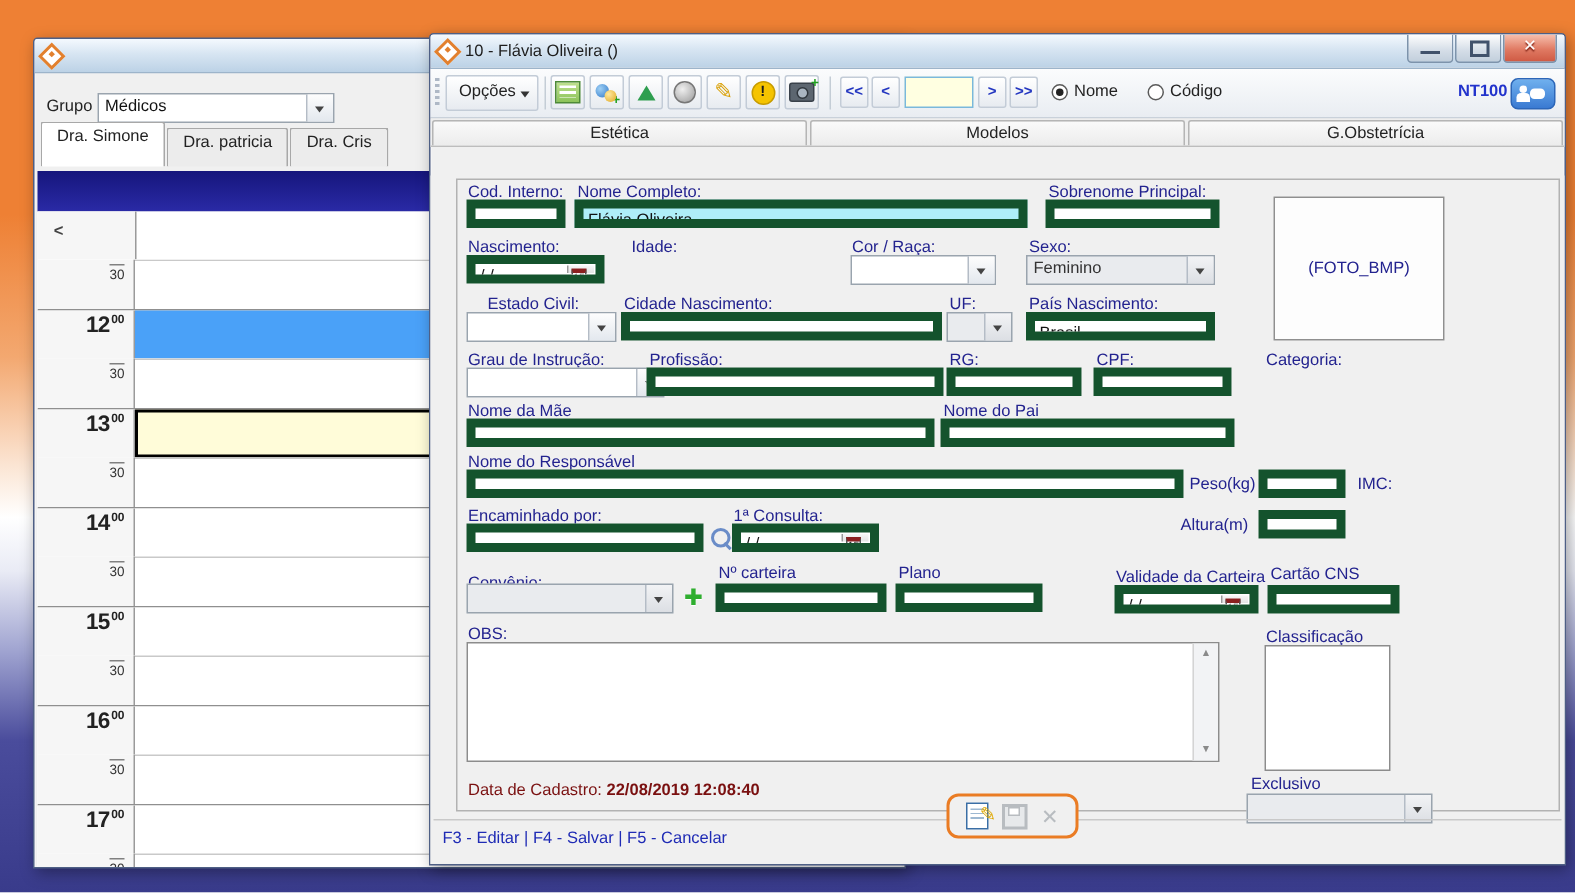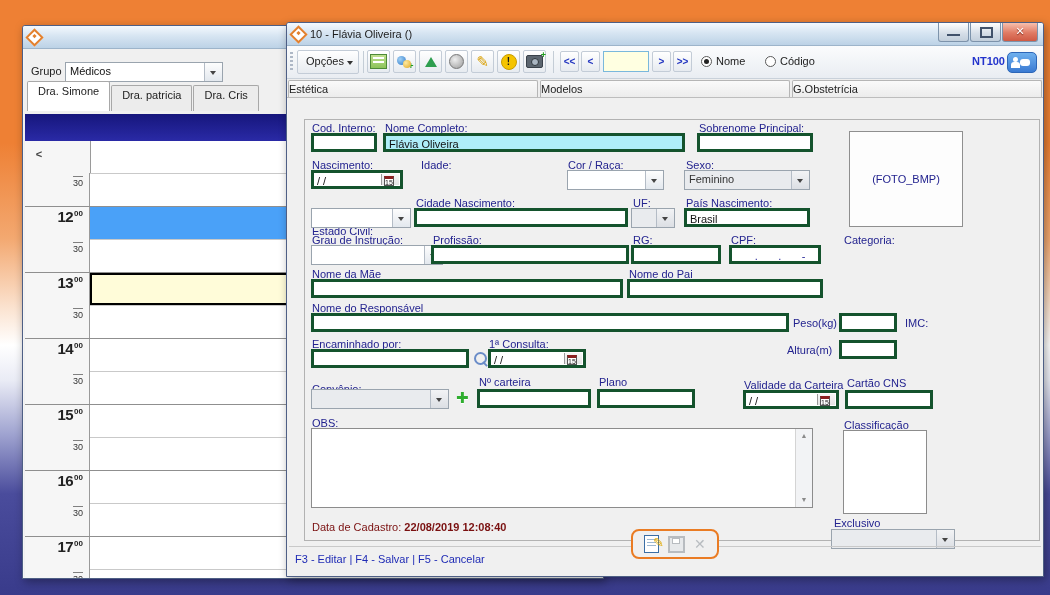--- a/index.html
+++ b/index.html
@@ -84,30 +84,30 @@
   .ic-tri{width:0;height:0;border-left:6px solid transparent;border-right:6px solid transparent;border-bottom:10px solid #2e9e4f;}
   .ic-jar{width:13px;height:13px;border-radius:50%;background:radial-gradient(circle at 38% 35%,#efefef,#9a9a9a);border:1px solid #777;}
   .ic-pencil{color:#d99f00;font-size:15px;line-height:15px;font-weight:bold;}
   .ic-warn{width:14px;height:14px;border-radius:50%;background:#f5c400;border:1px solid #c79c00;color:#1c1c1c;font-weight:bold;font-size:10px;line-height:14px;text-align:center;}
   .ic-cam{position:relative;width:15px;height:11px;border-radius:2px;background:#5c6670;border:1px solid #39414a;}
   .ic-cam::before{content:"";position:absolute;left:4px;top:2px;width:6px;height:6px;border-radius:50%;background:#aab6c2;border:1px solid #2f363d;}
   .ic-cam::after{content:"+";position:absolute;right:-4px;top:-6px;color:#1f9e1f;font-size:9px;font-weight:bold;}
   
   .ttabs{position:absolute;left:0;right:0;top:56px;height:18px;display:flex;border-bottom:1px solid #bdbdbd;background:#eee;}
   .ttab{flex:1;border:1px solid #b5b5b5;border-bottom:none;border-radius:2px 2px 0 0;margin:1px 1px 0 1px;
-        background:linear-gradient(180deg,#fafafa,#ececec);text-align:left;padding-top:2px;color:#222;cursor:pointer;}
+        background:linear-gradient(180deg,#fafafa,#ececec);text-align:center;padding-top:2px;color:#222;cursor:pointer;}
   .tabs{position:absolute;left:0;right:0;top:75px;height:19px;display:flex;align-items:flex-end;}
   .tab{flex:auto;text-align:center;background:#efefef;border:1px solid #aaa;border-left-width:0;height:16px;padding-top:2px;box-sizing:content-box;color:#222;white-space:nowrap;cursor:pointer;}
   .tab:first-child{border-left-width:1px;}
   .tab.active{background:#fff;height:18px;border-bottom:1px solid #fff;border-radius:2px 2px 0 0;}
   
   .content{position:absolute;left:0;right:0;top:94px;bottom:0;background:#f0f0f0;}
   .groupbox{position:absolute;left:17px;top:2px;width:734px;height:420px;border:1px solid #b2b2b2;}
   .lbl{position:absolute;color:#23238f;white-space:nowrap;}
-  .inp{position:absolute;background:#fff;border:3px solid #14532d;height:19px;box-sizing:border-box;padding:2px 3px 0 3px;color:#111;white-space:nowrap;overflow:hidden;}
+  .inp{position:absolute;background:#fff;border:6px solid #14532d;height:19px;box-sizing:border-box;padding:2px 3px 0 3px;color:#111;white-space:nowrap;overflow:hidden;}
   .inp.cyan{background:#aeeef8;}
   .inp.navy{color:#2a2a9a;letter-spacing:.5px;}
   .cal{position:absolute;right:1px;top:1px;bottom:1px;width:17px;background:linear-gradient(180deg,#f7f7f7,#e4e4e4);border-left:1px solid #999;cursor:pointer;}
   .cal::after{content:"15";position:absolute;left:2px;top:2px;width:10px;height:10px;background:#fff;border:1px solid #555;border-top:3px solid #8b2020;font-size:7px;line-height:8px;text-align:center;color:#222;box-sizing:border-box;}
   .photo{position:absolute;border:1px solid #8f8f8f;background:#fdfdfd;display:flex;align-items:center;justify-content:center;color:#23238f;}
   .mag{position:absolute;width:9px;height:9px;border:2px solid #6a8cc8;border-radius:50%;cursor:pointer;}
   .mag::after{content:"";position:absolute;width:2px;height:6px;background:#6a8cc8;left:8px;top:7px;transform:rotate(-45deg);}
   .plusicon{position:absolute;color:#2fae2f;font-size:15px;font-weight:bold;text-shadow:0 1px 0 #fff;cursor:pointer;}
   .obs{position:absolute;background:#fff;border:1px solid #8c8c8c;box-sizing:border-box;}
   .vsb{position:absolute;right:0;top:0;bottom:0;width:16px;background:#f2f3f5;border-left:1px solid #d4d4d4;}
@@ -297,21 +297,21 @@
     <div class="cmb" style="left:280px;top:53px;width:97px;">
       <span></span>
       <span class="dd"></span>
     </div>
     <span class="lbl" style="left:399px;top:42px;">Sexo:</span>
     <div class="cmb gray" style="left:397px;top:53px;width:126px;">
       <span>Feminino</span>
       <span class="dd"></span>
     </div>
 
-    <span class="lbl" style="left:25px;top:80px;margin-top:28px;">Estado Civil:</span>
+    <span class="lbl" style="left:38px;top:80px;">Estado Civil:</span>
     <div class="cmb" style="left:24px;top:91px;width:100px;">
       <span></span>
       <span class="dd"></span>
     </div>
     <span class="lbl" style="left:129px;top:80px;">Cidade Nascimento:</span>
     <span class="inp" style="left:127px;top:91px;width:214px;"></span>
     <span class="lbl" style="left:346px;top:80px;">UF:</span>
     <div class="cmb gray" style="left:344px;top:91px;width:44px;">
       <span></span>
       <span class="dd"></span>

